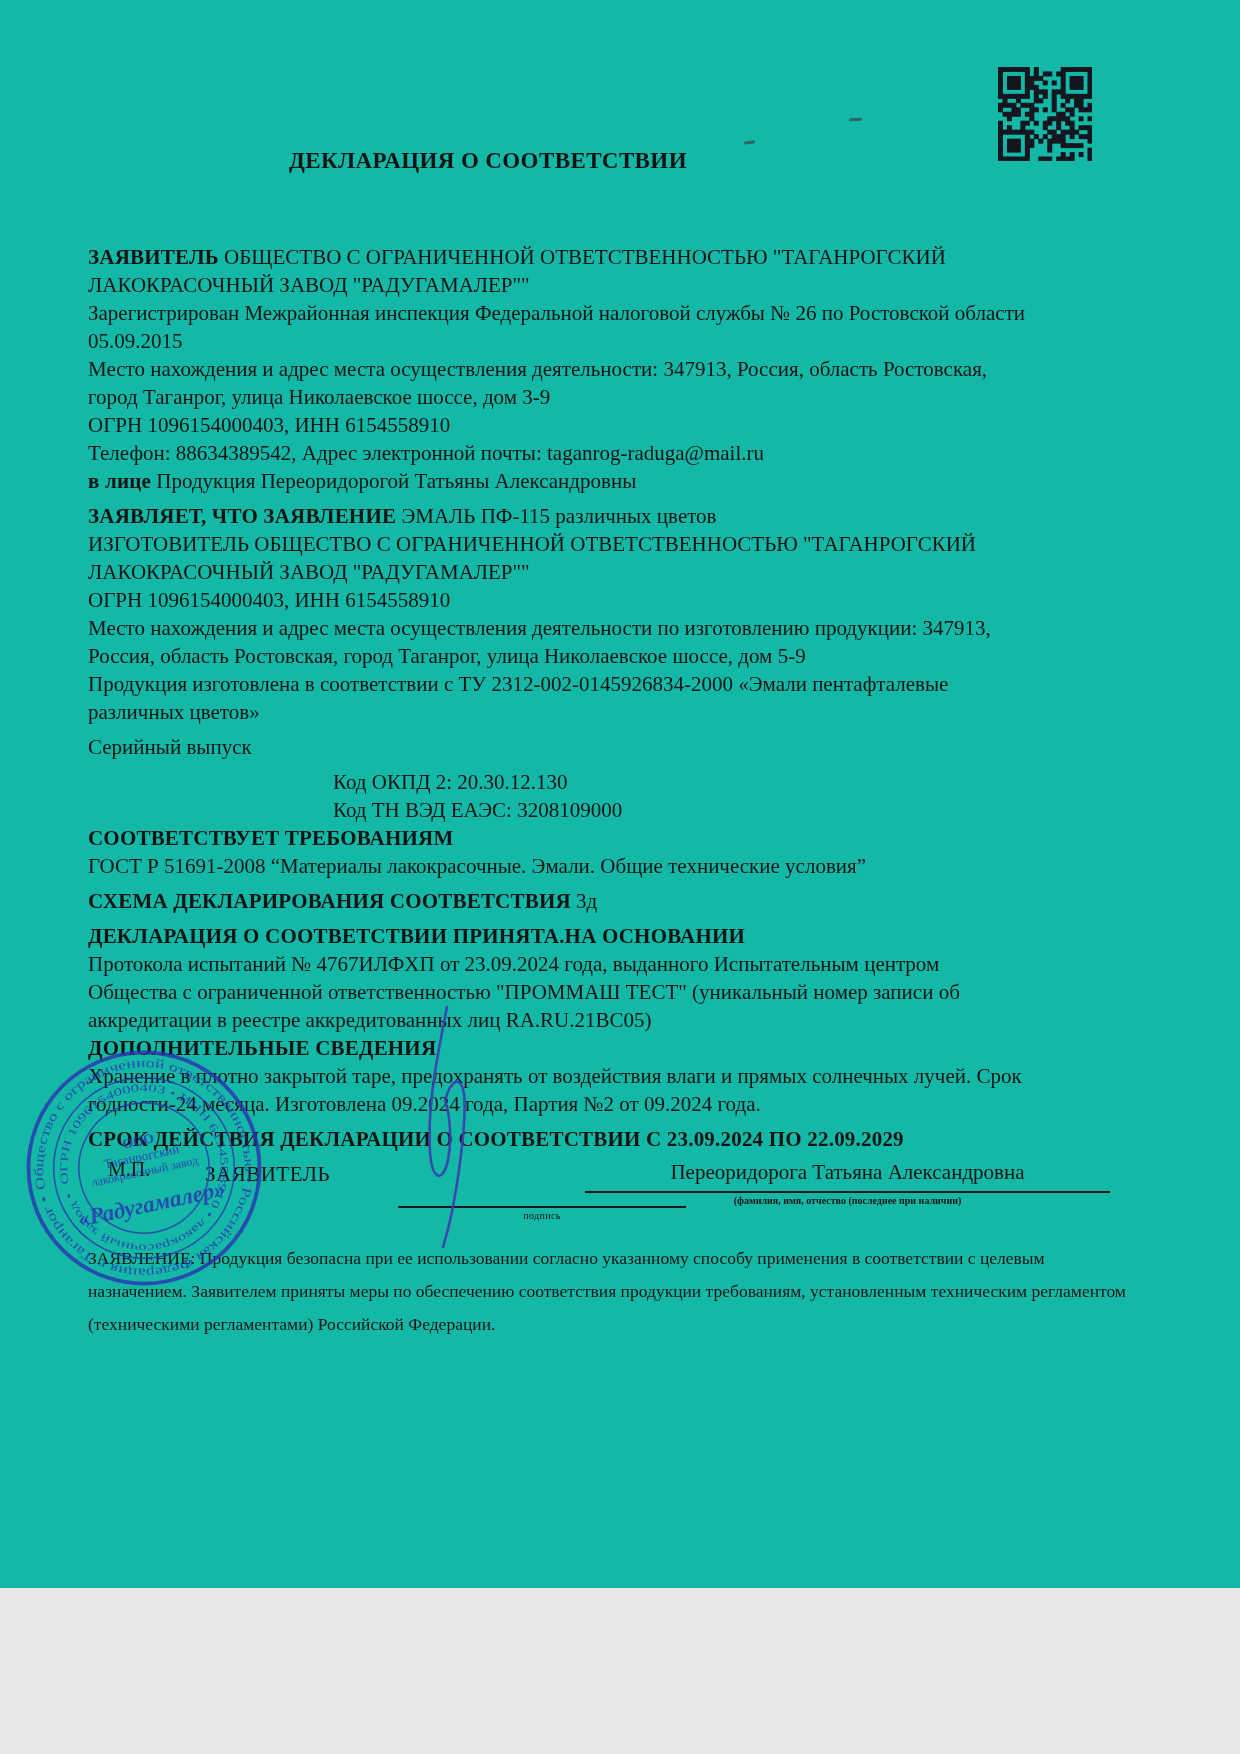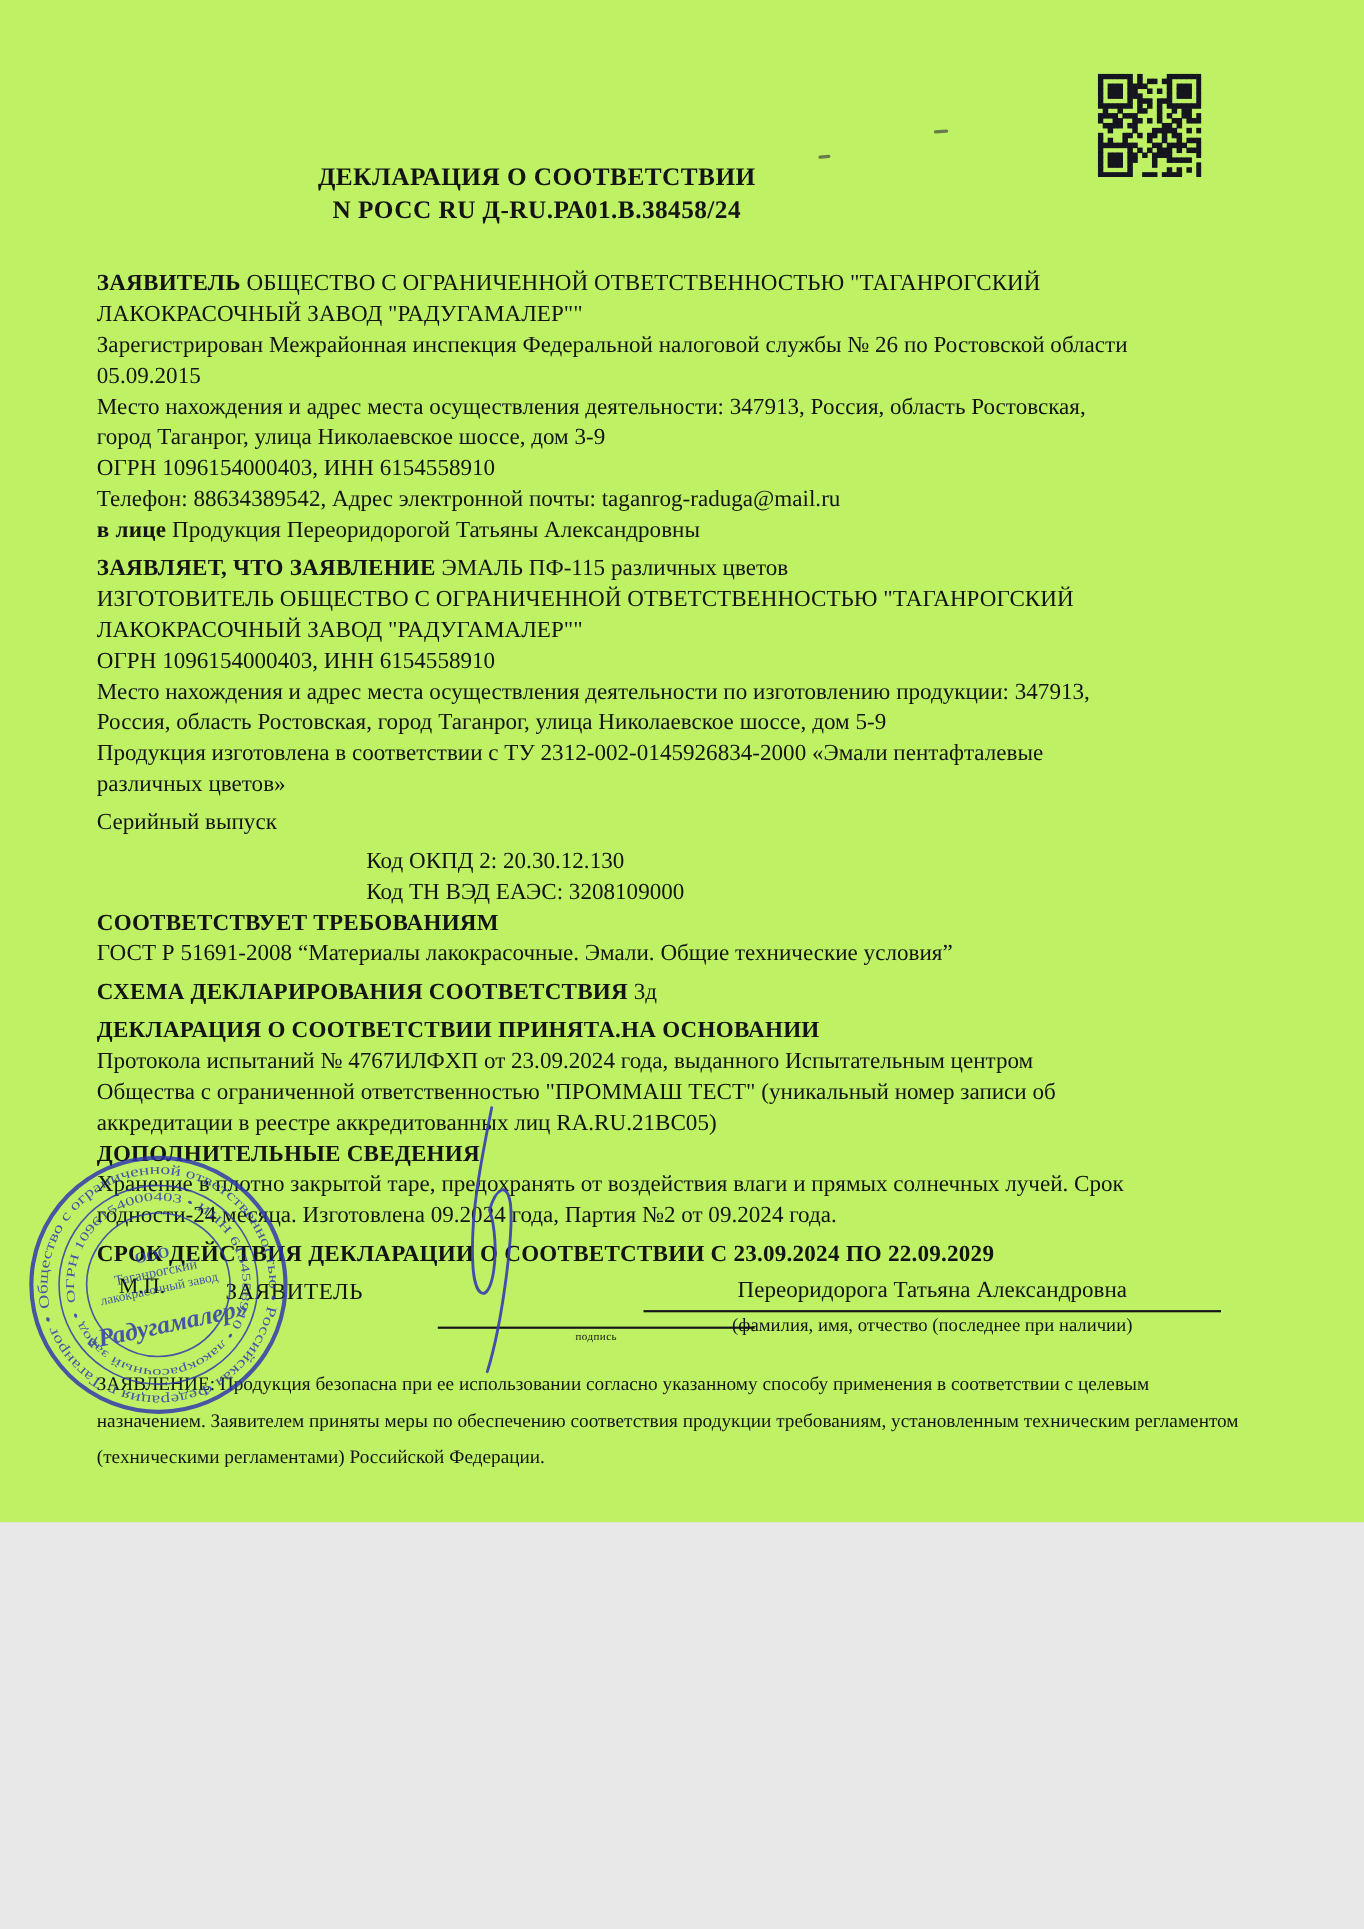--- a/index.html
+++ b/index.html
@@ -1,16 +1,16 @@
 <!DOCTYPE html>
 <html><head>
 <meta charset="utf-8">
 <style>
   html,body{margin:0;padding:0;background:#e8e8e8;}
-  .page{position:relative;width:1240px;height:1384px;background:#bef264;overflow:hidden;
+  .page{position:relative;width:1240px;height:1588px;background:#14b8a6;overflow:hidden;
         font-family:"Liberation Serif", serif;color:#141414;}
   
   .qr{position:absolute;left:998px;top:67px;width:94px;height:94px;}
   
   .title{position:absolute;top:146px;left:88px;width:800px;text-align:center;
          font-weight:bold;font-size:23px;line-height:30px;letter-spacing:.4px;}
   
   .doc-body{position:absolute;top:243px;left:88px;width:1077px;font-size:21px;line-height:28px;}
   .doc-body p{margin:0;white-space:pre-line;}
   .doc-body p.mt{margin-top:7px;}
@@ -19,21 +19,21 @@
   .hd{font-weight:bold;letter-spacing:.2px;}
   
   .mp{position:absolute;left:108px;top:1158px;font-size:20px;}
   .applicant-label{position:absolute;left:205px;top:1162px;font-size:21px;letter-spacing:.5px;}
   .sig-block{position:absolute;left:398px;top:1168px;width:288px;}
   .sig-rule{border-top:2px solid #161616;margin-top:38px;}
   .sig-caption{text-align:center;font-size:10px;margin-top:2px;letter-spacing:.4px;}
   .name-block{position:absolute;left:585px;top:1160px;width:525px;}
   .name-text{text-align:center;font-size:21px;}
   .name-rule{border-top:2px solid #161616;margin-top:6px;}
-  .name-caption{text-align:center;font-size:17px;margin-top:2px;}
+  .name-caption{text-align:center;font-size:10px;margin-top:2px;font-weight:bold;}
   .statement{position:absolute;left:88px;top:1242px;width:1095px;font-size:17.5px;
              line-height:33px;white-space:pre-line;}
   
   .pen{position:absolute;left:405px;top:1002px;width:80px;height:250px;}
   
   .stamp{position:absolute;left:18px;top:1042px;width:252px;height:252px;
          transform:rotate(-12deg);opacity:.82;}
   .stamp text{font-family:"Liberation Serif", serif;}
   
   .mark{position:absolute;background:#3a3a3a;opacity:.65;border-radius:2px;}
@@ -279,21 +279,20 @@
       <rect x="67.14" y="89.52" width="5" height="5" fill="#15151f"></rect>
       <rect x="71.62" y="89.52" width="5" height="5" fill="#15151f"></rect>
       <rect x="89.52" y="89.52" width="5" height="5" fill="#15151f"></rect>
     </svg>
 
   <div class="mark mark1"></div>
   <div class="mark mark2"></div>
 
   <div class="title">
     <div>ДЕКЛАРАЦИЯ О СООТВЕТСТВИИ</div>
-    <div>N РОСС RU Д-RU.РА01.В.38458/24</div>
   </div>
 
   <div class="doc-body">
     <p><b class="hd">ЗАЯВИТЕЛЬ</b><span> ОБЩЕСТВО С ОГРАНИЧЕННОЙ ОТВЕТСТВЕННОСТЬЮ "ТАГАНРОГСКИЙ
 ЛАКОКРАСОЧНЫЙ ЗАВОД "РАДУГАМАЛЕР""</span></p>
     <p>Зарегистрирован Межрайонная инспекция Федеральной налоговой службы № 26 по Ростовской области
 05.09.2015</p>
     <p>Место нахождения и адрес места осуществления деятельности: 347913, Россия, область Ростовская,
 город Таганрог, улица Николаевское шоссе, дом 3-9</p>
     <p>ОГРН 1096154000403, ИНН 6154558910</p>

